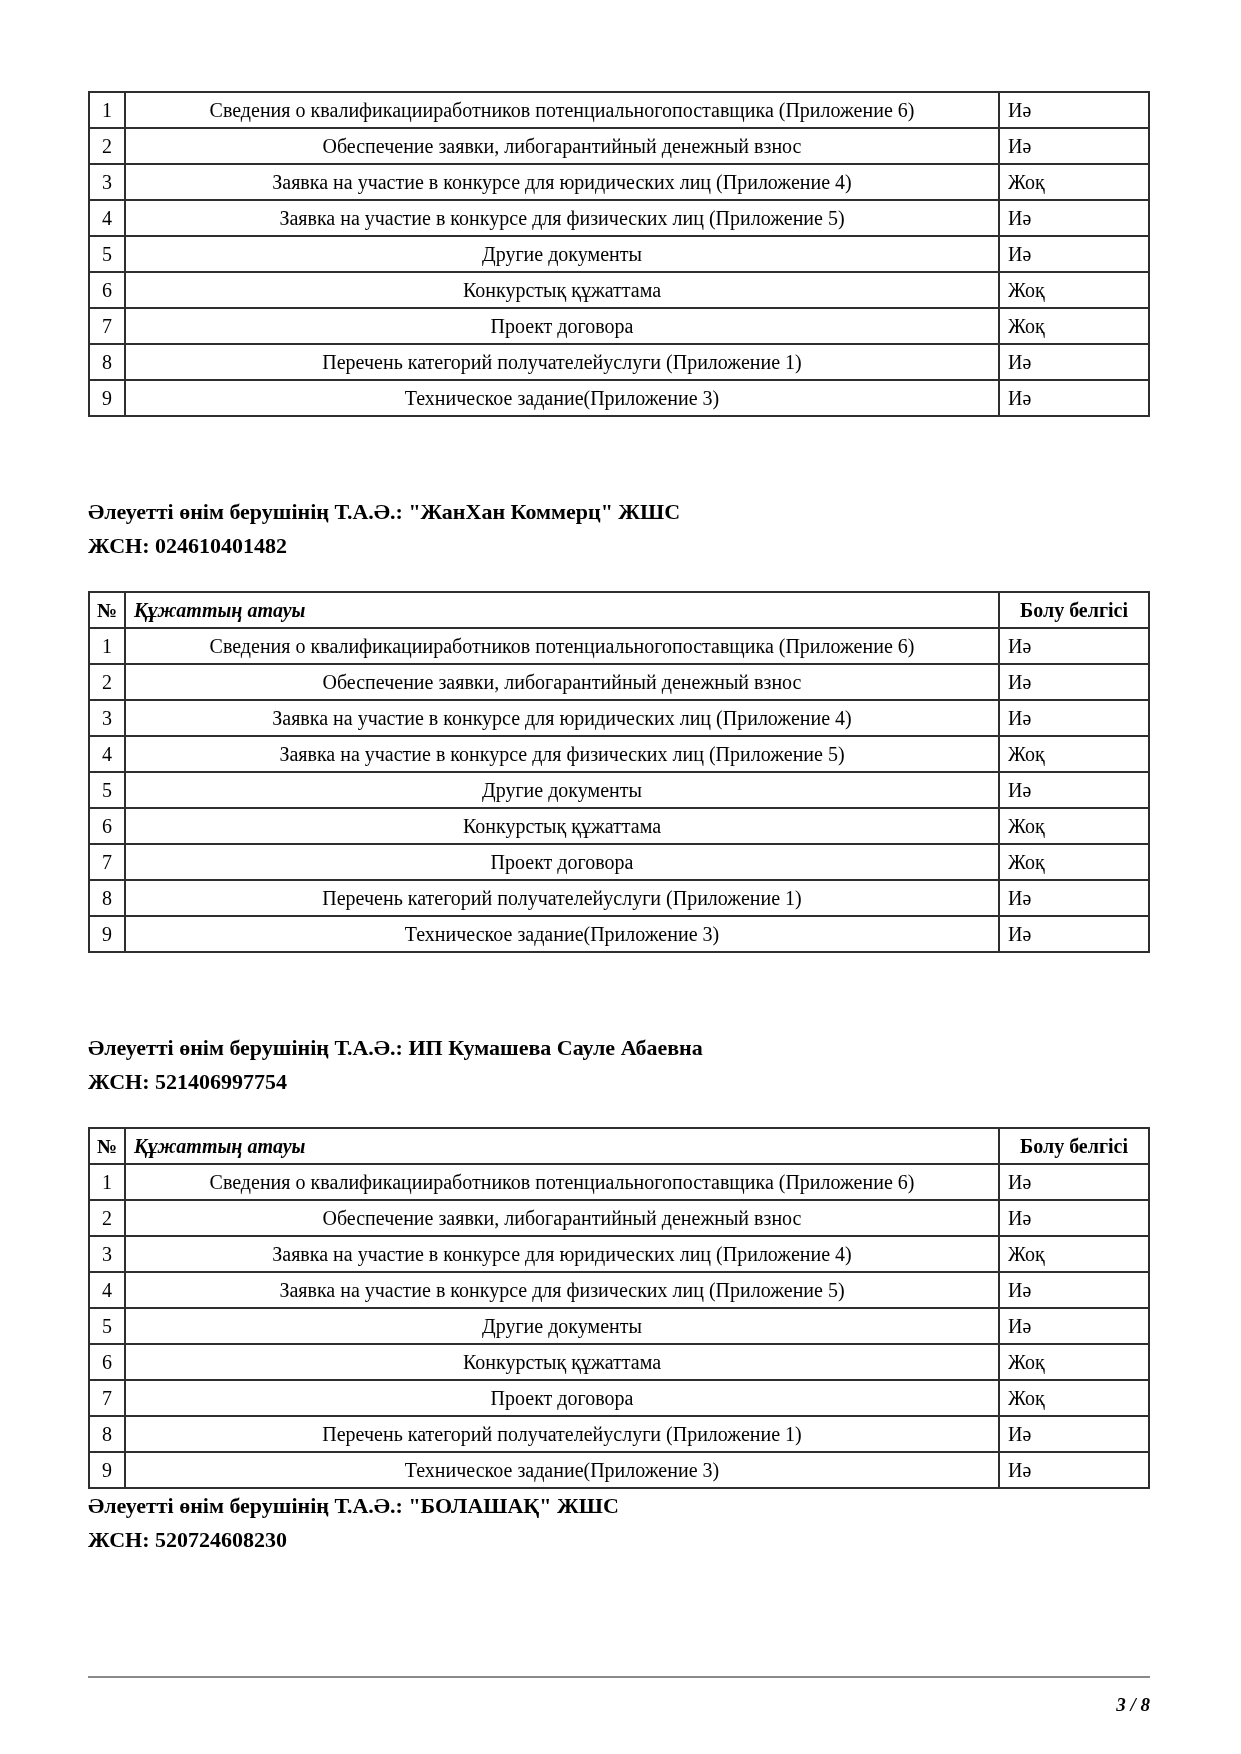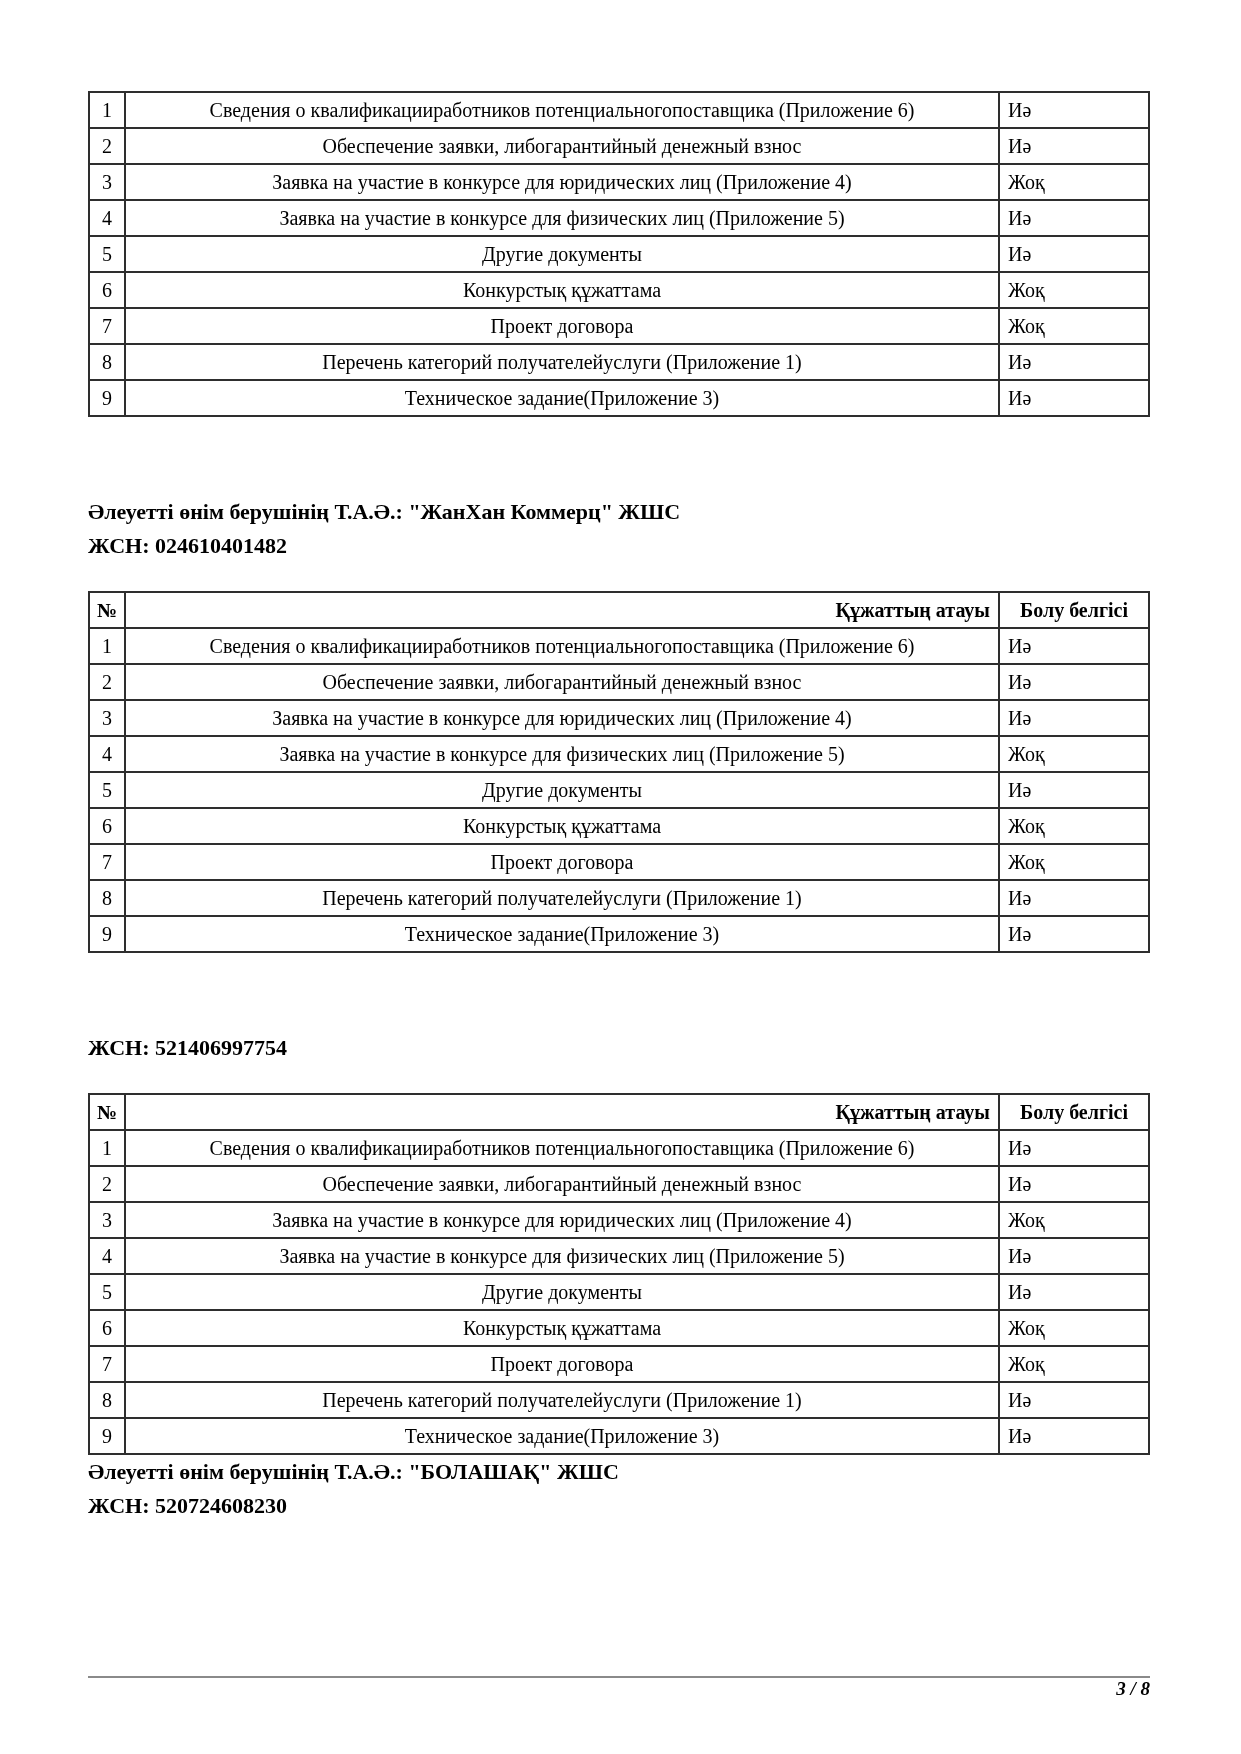--- a/index.html
+++ b/index.html
@@ -28,21 +28,21 @@
     font-size:20px;
     height:36px;
     box-sizing:border-box;
     padding:2px 8px;
     vertical-align:middle;
     overflow:hidden;
     white-space:nowrap;
   }
   .doc-table th { font-weight:bold; }
   .doc-table th.c-num  { text-align:center; padding:2px 2px; }
-  .doc-table th.c-name { text-align:right; }
+  .doc-table th.c-name { text-align:left;font-style:italic; }
   .doc-table th.c-flag { text-align:center; }
   .doc-table td.c-num  { text-align:center; padding:2px 2px; }
   .doc-table td.c-name { text-align:center; }
   .doc-table td.c-flag { text-align:left;margin-top:32px; }
 
   .supplier-heading {
     font-size:22px;
     font-weight:bold;
     line-height:34px;
     margin:0;
@@ -59,21 +59,21 @@
   }
   .footer-rule {
     border-top:2px solid #8a8a8a;
     height:0;
   }
   .page-num {
     text-align:right;
     font-size:19px;
     font-weight:bold;
     font-style:italic;
-    margin-top:0;
+    margin-top:16px;
   }
 </style>
 </head>
 <body>
 
 <div class="page">
 
   <section>
     <table class="doc-table">
       <colgroup>
@@ -194,20 +194,21 @@
             <td class="c-num">9</td>
             <td class="c-name">Техническое задание(Приложение 3)</td>
             <td class="c-flag">Иә</td>
           </tr>
         </tbody>
     </table>
   </section>
 
   <section>
     <div class="supplier-heading sec-heading-2">
+      <div>Әлеуетті өнім берушінің Т.А.Ә.: ИП Кумашева Сауле Абаевна</div>
       <div>ЖСН: 521406997754</div>
     </div>
     <table class="doc-table heading-then-table">
       <colgroup>
           <col class="col-num">
           <col>
           <col class="col-flag">
         </colgroup>
       <thead>
         <tr>

